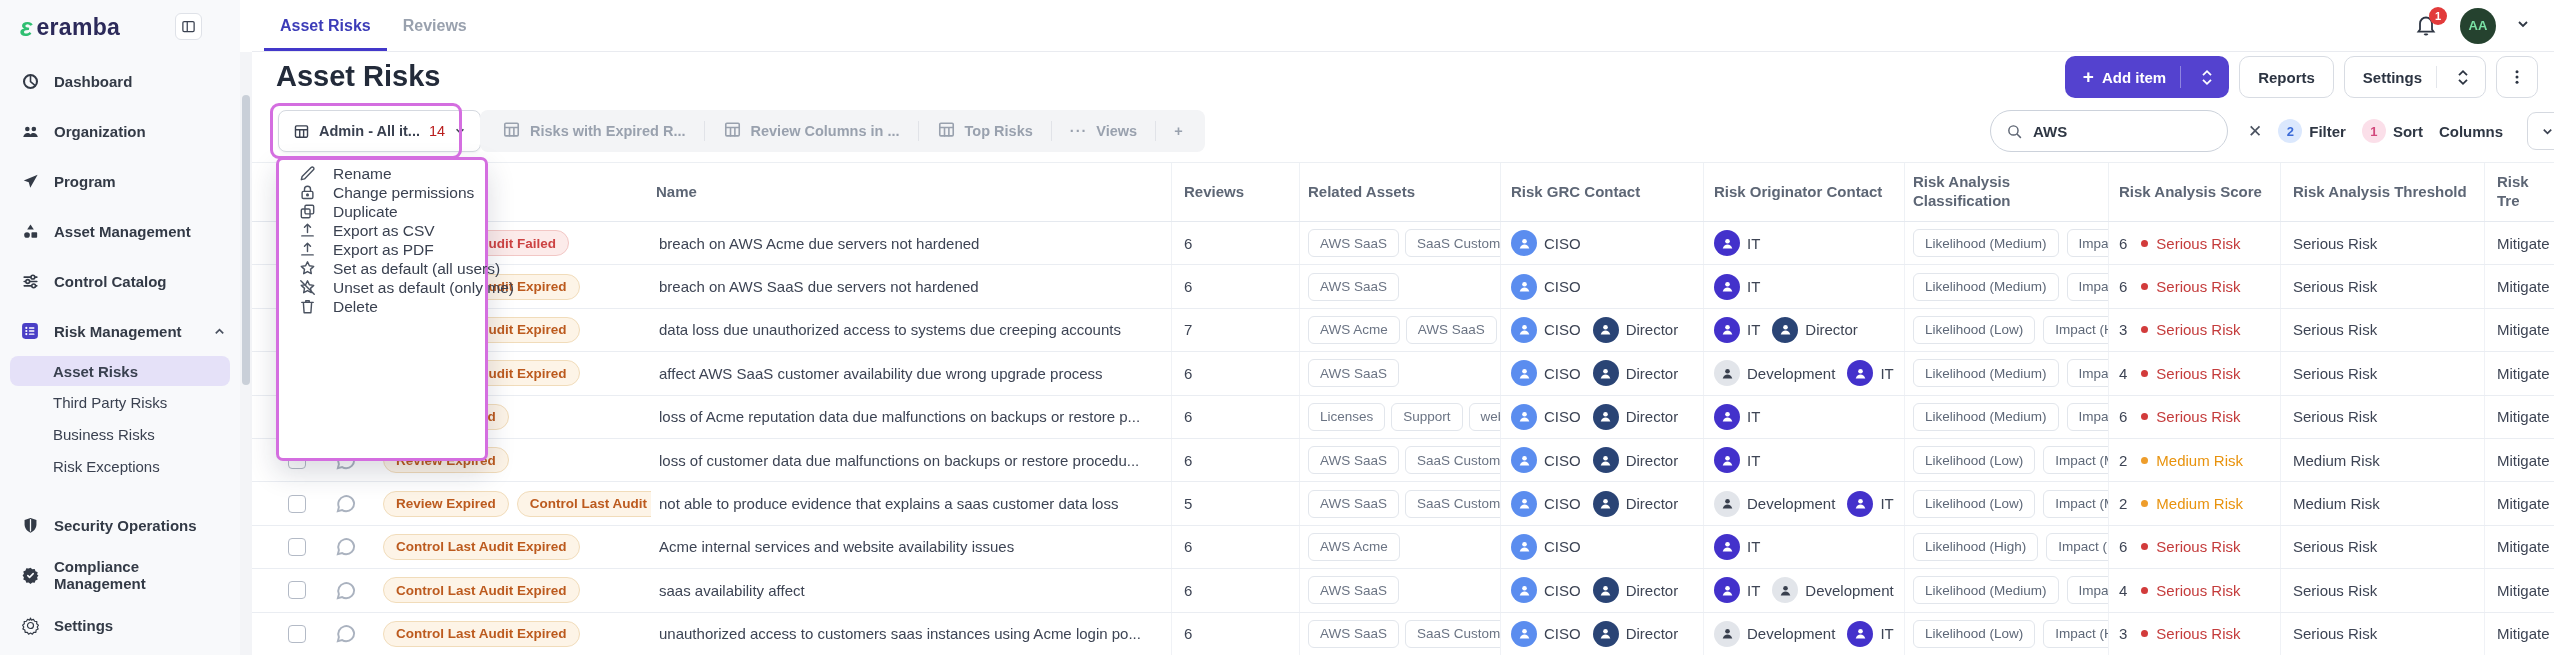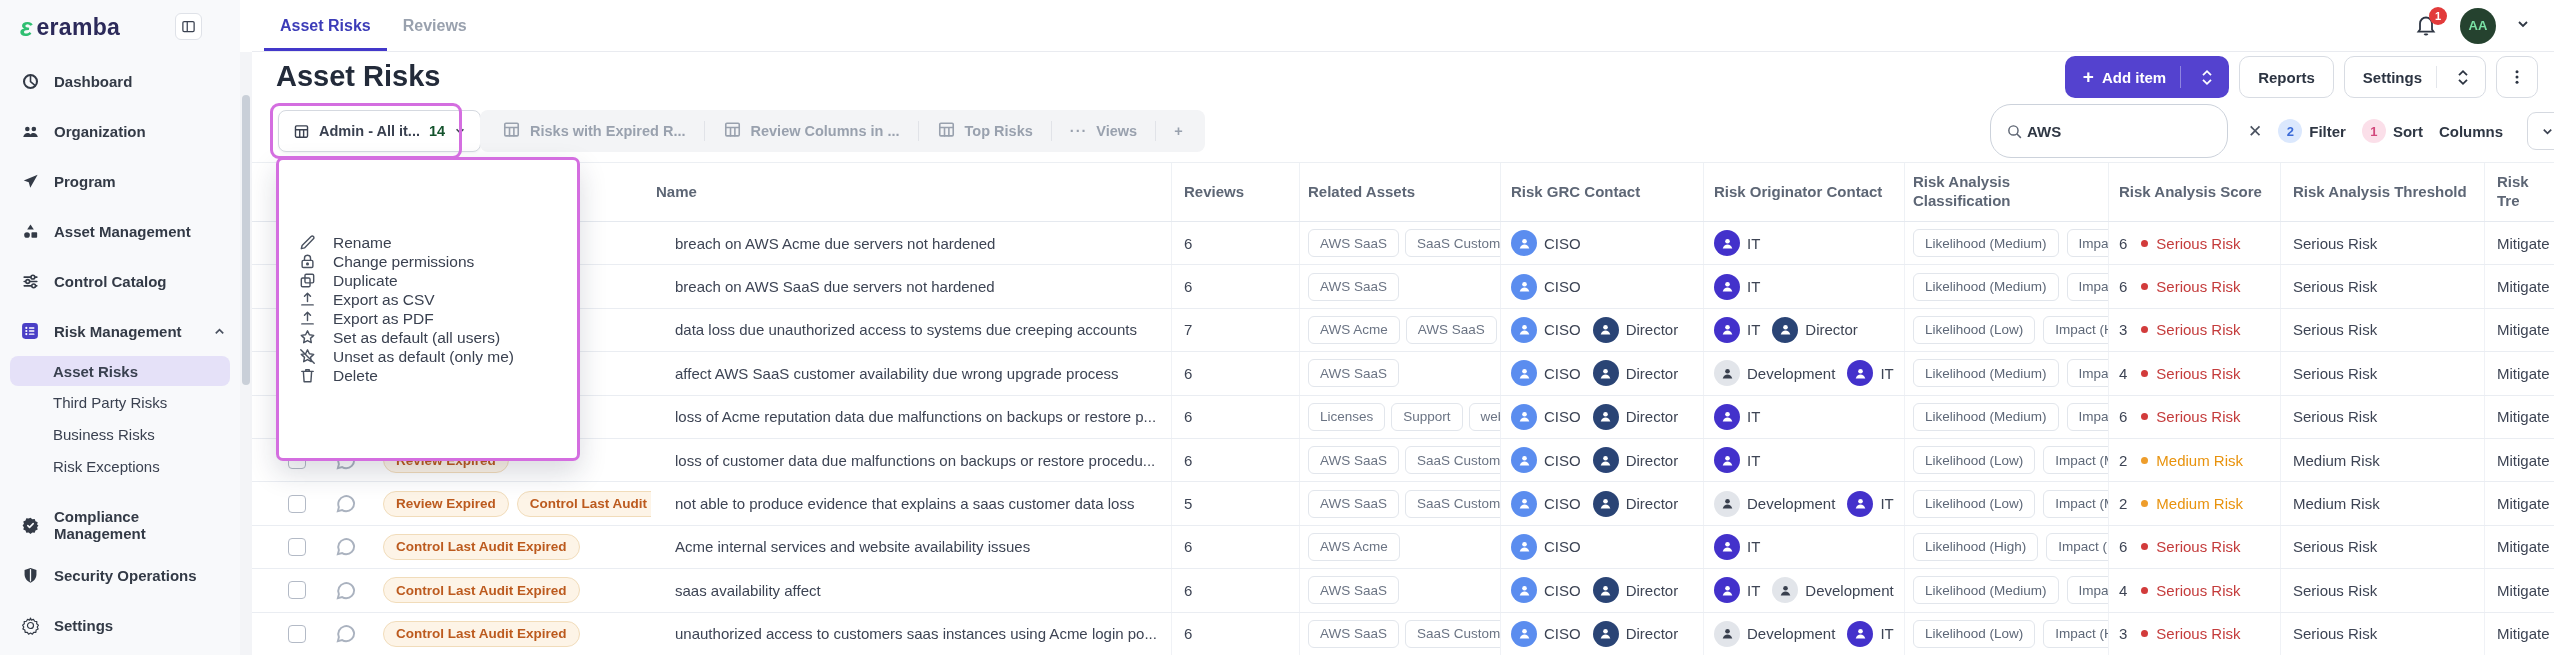--- a/index.html
+++ b/index.html
@@ -45,39 +45,39 @@
   .btn-primary .plus { font-size:19px; font-weight:600; margin-right:8px; }
   .btn-split-div { width:1px; height:22px; background:rgba(255,255,255,.35); margin:0 10px 0 14px; }
   .btn-split-div.dark { background:#e3e6eb; }
   .btn-white { background:#fff; border:1px solid #d8dce3; color:#2c3442; padding:0 18px; }
   .btn-white.split { padding-right:6px; }
   .chev-stack { padding:0 10px; display:flex; align-items:center; }
   .btn-kebab { background:#fff; border:1px solid #d8dce3; width:42px; justify-content:center; color:#2c3442; }
 
   
   .admin-btn { position:absolute; left:278px; top:110px; height:42px; background:#fff; border:1px solid #d5d9e0; border-radius:8px; display:flex; align-items:center; padding:0 14px; gap:9px; font-size:14.5px; font-weight:600; color:#3a4150; z-index:6; box-shadow:0 1px 2px rgba(20,30,60,.05); cursor:pointer; }
-  .admin-count { color:#14532d; font-weight:700; }
+  .admin-count { color:#b91c1c; font-weight:400; }
   .ann-admin { position:absolute; left:270px; top:103px; width:192px; height:56px; border:3px solid #d46ee0; border-radius:9px; z-index:40; pointer-events:none; }
   .views-bar { position:absolute; left:480px; top:110px; height:42px; background:#f3f4f6; border-radius:8px; display:flex; align-items:center; padding:0 4px; z-index:6; }
   .view-btn { display:flex; align-items:center; gap:9px; padding:0 18px; height:100%; color:#99a1ae; font-weight:600; font-size:14.5px; cursor:pointer; white-space:nowrap; }
   .views-div { width:1px; height:20px; background:#e1e3e8; }
   .dots { letter-spacing:1px; font-weight:700; }
 
   .search-cluster { position:absolute; left:1990px; top:110px; height:42px; display:flex; align-items:center; z-index:6; }
-  .search-box { width:238px; height:54px; background:#fff; border:1px solid #ccd2db; border-radius:21px; display:flex; align-items:center; padding:0 15px; gap:4px; color:#5a6270; }
+  .search-box { width:238px; height:42px; background:#fff; border:1px solid #ccd2db; border-radius:21px; display:flex; align-items:center; padding:0 15px; gap:10px; color:#5a6270; }
   .search-box input { border:none; outline:none; width:150px; font-size:15px; font-weight:600; color:#2f3744; font-family:inherit; background:transparent; }
   .clear-x { margin:0 16px 0 20px; font-size:17px; color:#4a5260; cursor:pointer; }
   .count-badge { width:24px; height:24px; border-radius:50%; font-size:13px; font-weight:700; display:flex; align-items:center; justify-content:center; margin-right:7px; }
   .count-badge.blue { background:#dbe8fd; color:#3a6bd8; }
   .count-badge.pink { background:#fbdfe9; color:#d2487c; }
   .tool-label { font-size:15px; font-weight:600; color:#2f3744; margin-right:16px; cursor:pointer; }
   .chev-btn { width:40px; height:38px; background:#fff; border:1px solid #d5d9e0; border-radius:9px; display:flex; align-items:center; justify-content:center; color:#3a4150; margin-left:8px; cursor:pointer; }
 
   
-  .ctx-menu { position:absolute; left:276px; top:157px; width:304px; height:304px; background:#fff; border:3px solid #d46ee0; border-radius:7px; box-shadow:0 12px 28px rgba(25,32,60,.16); z-index:30; display:flex; flex-direction:column; justify-content:center; padding:4px 0; }
+  .ctx-menu { position:absolute; left:276px; top:157px; width:212px; height:304px; background:#fff; border:3px solid #d46ee0; border-radius:7px; box-shadow:0 12px 28px rgba(25,32,60,.16); z-index:30; display:flex; flex-direction:column; justify-content:flex-start; padding:4px 0; }
   .ctx-item { display:flex; align-items:center; gap:16px; padding-left:19px; font-size:15.5px; color:#3a4150; cursor:pointer; white-space:nowrap; }
   .ctx-item .cico { width:19px; height:19px; color:#4a5260; flex-shrink:0; display:flex; align-items:center; justify-content:center; }
 
   
   .thead { position:absolute; left:252px; top:162px; right:0; height:60px; display:grid; grid-template-columns:920px 128px 201px 203px 201px 204px 172px 204px 1fr; background:#fff; border-top:1px solid #eceff3; border-bottom:1px solid #e5e9ef; z-index:2; }
   .th { display:flex; align-items:center; font-size:15px; font-weight:600; color:#5d6675; border-right:1px solid #eef1f5; line-height:1.25; overflow:hidden; white-space:normal; }
   .th:nth-child(1){ padding-left:404px; }
   .th:nth-child(2){ padding-left:12px; }
   .th:nth-child(3){ padding-left:8px;text-align:center; }
   .th:nth-child(4){ padding-left:10px; }
@@ -90,21 +90,21 @@
   .trow { display:grid; grid-template-columns:920px 128px 201px 203px 201px 204px 172px 204px 1fr; height:43.4px; border-bottom:1px solid #eaedf2; background:#fff; }
   .td { display:flex; align-items:center; overflow:hidden; white-space:nowrap; border-right:1px solid #f0f2f6; font-size:15px; color:#3d4454; }
   .td:last-child { border-right:none; }
   .td-name { padding-left:36px; }
   .cbx { width:18px; height:18px; border:1.5px solid #b3bac6; border-radius:4px; background:#fff; margin-right:28px; flex-shrink:0; cursor:pointer; }
   .cmt { width:23px; height:23px; margin-right:26px; flex-shrink:0; color:#aab2bf; cursor:pointer; }
   .badges { width:268px; display:flex; gap:8px; overflow:hidden; flex-shrink:0; }
   .badge { height:26px; padding:0 12px; border-radius:13px; font-size:13.5px; font-weight:600; display:flex; align-items:center; flex-shrink:0; white-space:nowrap; }
   .badge.orange { background:#fdf4e7; border:1px solid #f1dcba; color:#bc5a1e; }
   .badge.red { background:#fcebea; border:1px solid #f2c7c5; color:#cc4242; }
-  .rname { margin-left:24px; flex:1; overflow:hidden; white-space:nowrap; color:#3d4454; cursor:pointer; }
+  .rname { margin-left:8px; flex:1; overflow:hidden; white-space:nowrap; color:#3d4454; cursor:pointer; }
   .td-rev { padding-left:12px; }
   .td-tags { padding-left:8px; gap:6px; }
   .tag { height:28px; padding:0 11px; background:#fff; border:1px solid #e2e6ec; border-radius:6px; color:#6b7484; font-size:13.5px; display:flex; align-items:center; flex-shrink:0; white-space:nowrap; }
   .td-contacts { padding-left:10px; gap:12px;text-align:right; }
   .pair { display:flex; align-items:center; gap:7px; flex-shrink:0; }
   .avatar { width:26px; height:26px; border-radius:50%; display:flex; align-items:center; justify-content:center; flex-shrink:0; }
   .td-class { padding-left:8px; gap:8px; }
   .cpill { height:28px; padding:0 11px; background:#fff; border:1px solid #e2e6ec; border-radius:6px; color:#5e6878; font-size:13.5px; display:flex; align-items:center; flex-shrink:0; white-space:nowrap; }
   .td-score { padding-left:10px; }
   .score-dot { width:7px; height:7px; border-radius:50%; margin:0 8px 0 14px; flex-shrink:0; }
@@ -203,34 +203,34 @@
       <div class="nav-sub">
         <span>Business Risks</span>
       </div>
       <div class="nav-sub">
         <span>Risk Exceptions</span>
       </div>
       <div class="nav-gap"></div>
       <div class="nav-main">
         <span class="nico">
           <svg width="19" height="19" viewBox="0 0 24 24" fill="currentColor" stroke="none" stroke-linecap="round" stroke-linejoin="round">
+            <path d="M12 2.5l7.5 2.7v5.1c0 4.9-3.2 8.8-7.5 10.7-4.3-1.9-7.5-5.8-7.5-10.7V5.2z"></path>
+            <path d="M12 4.6v14.2" stroke="#f8f9fb" stroke-width="1.6"></path>
+          </svg>
+        </span>
+        <span>Security Operations</span>
+      </div>
+      <div class="nav-main">
+        <span class="nico">
+          <svg width="19" height="19" viewBox="0 0 24 24" fill="currentColor" stroke="none" stroke-linecap="round" stroke-linejoin="round">
             <path d="M12 2.2l2.3 1.9 3-.3 1 2.9 2.8 1.1-.8 2.9L22 12l-1.7 2.3.8 2.9-2.8 1.1-1 2.9-3-.3-2.3 1.9-2.3-1.9-3 .3-1-2.9-2.8-1.1.8-2.9L2 12l1.7-2.3-.8-2.9 2.8-1.1 1-2.9 3 .3z"></path>
             <path d="M8.6 12.1l2.2 2.2 4.6-4.6" fill="none" stroke="#f8f9fb" stroke-width="2"></path>
           </svg>
         </span>
         <span>Compliance Management</span>
-      </div>
-      <div class="nav-main">
-        <span class="nico">
-          <svg width="19" height="19" viewBox="0 0 24 24" fill="currentColor" stroke="none" stroke-linecap="round" stroke-linejoin="round">
-            <path d="M12 2.5l7.5 2.7v5.1c0 4.9-3.2 8.8-7.5 10.7-4.3-1.9-7.5-5.8-7.5-10.7V5.2z"></path>
-            <path d="M12 4.6v14.2" stroke="#f8f9fb" stroke-width="1.6"></path>
-          </svg>
-        </span>
-        <span>Security Operations</span>
       </div>
       <div class="nav-main">
         <span class="nico">
           <svg width="19" height="19" viewBox="0 0 24 24" fill="none" stroke="currentColor" stroke-width="1.8" stroke-linecap="round" stroke-linejoin="round">
             <path d="M12 8.2a3.8 3.8 0 1 0 0 7.6 3.8 3.8 0 0 0 0-7.6zM12 2.6l1 2.6 2.7-.9 1.5 2.3 2.8.4-.2 2.8 2.2 1.7-1.5 2.4 1.1 2.6-2.5 1.3-.3 2.8-2.8.1-1.6 2.3-2.4-1.4-2.4 1.4-1.6-2.3-2.8-.1-.3-2.8-2.5-1.3 1.1-2.6-1.5-2.4L4.2 9.8 4 7l2.8-.4 1.5-2.3 2.7.9z" stroke-width="1.5"></path>
           </svg>
         </span>
         <span>Settings</span>
       </div>
     </div>

